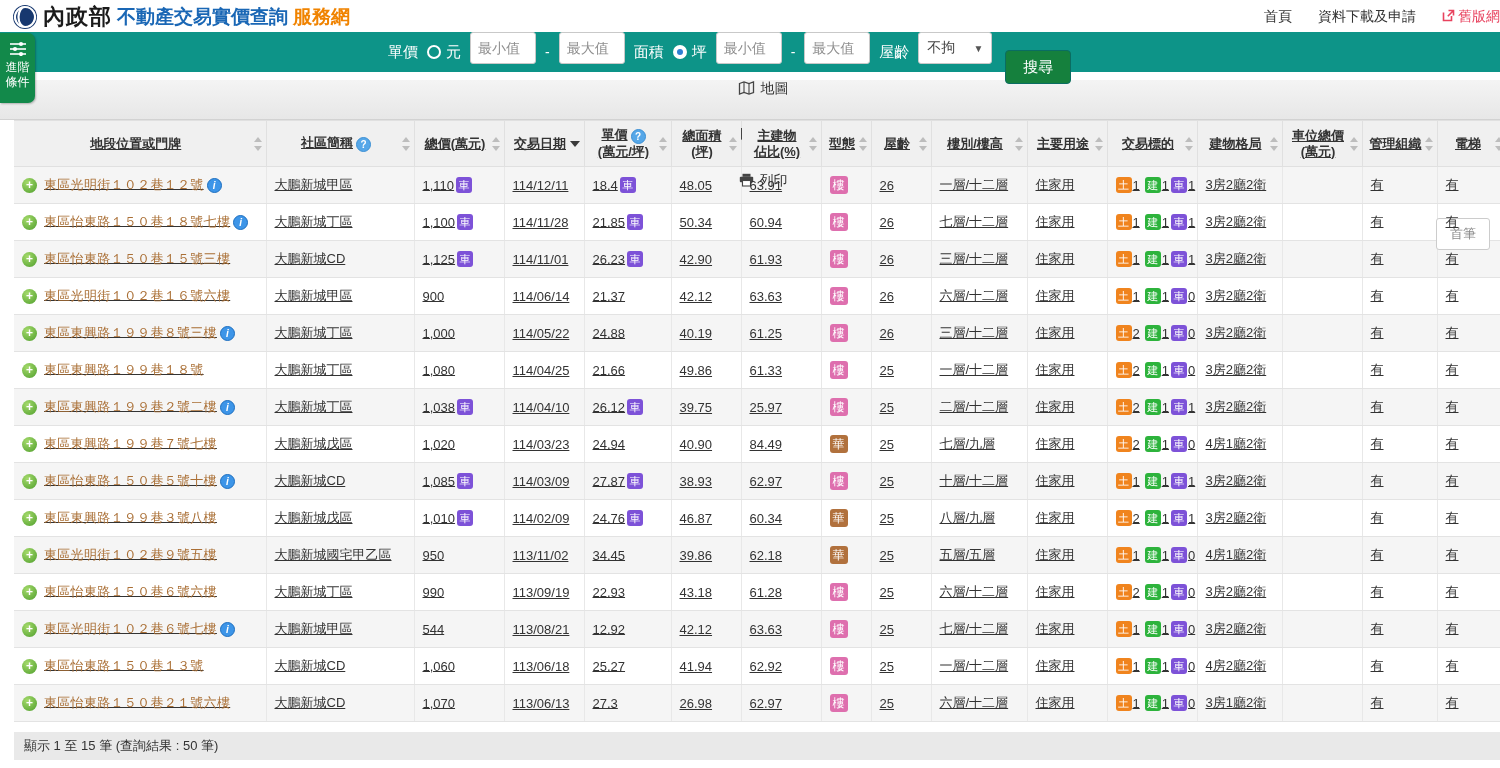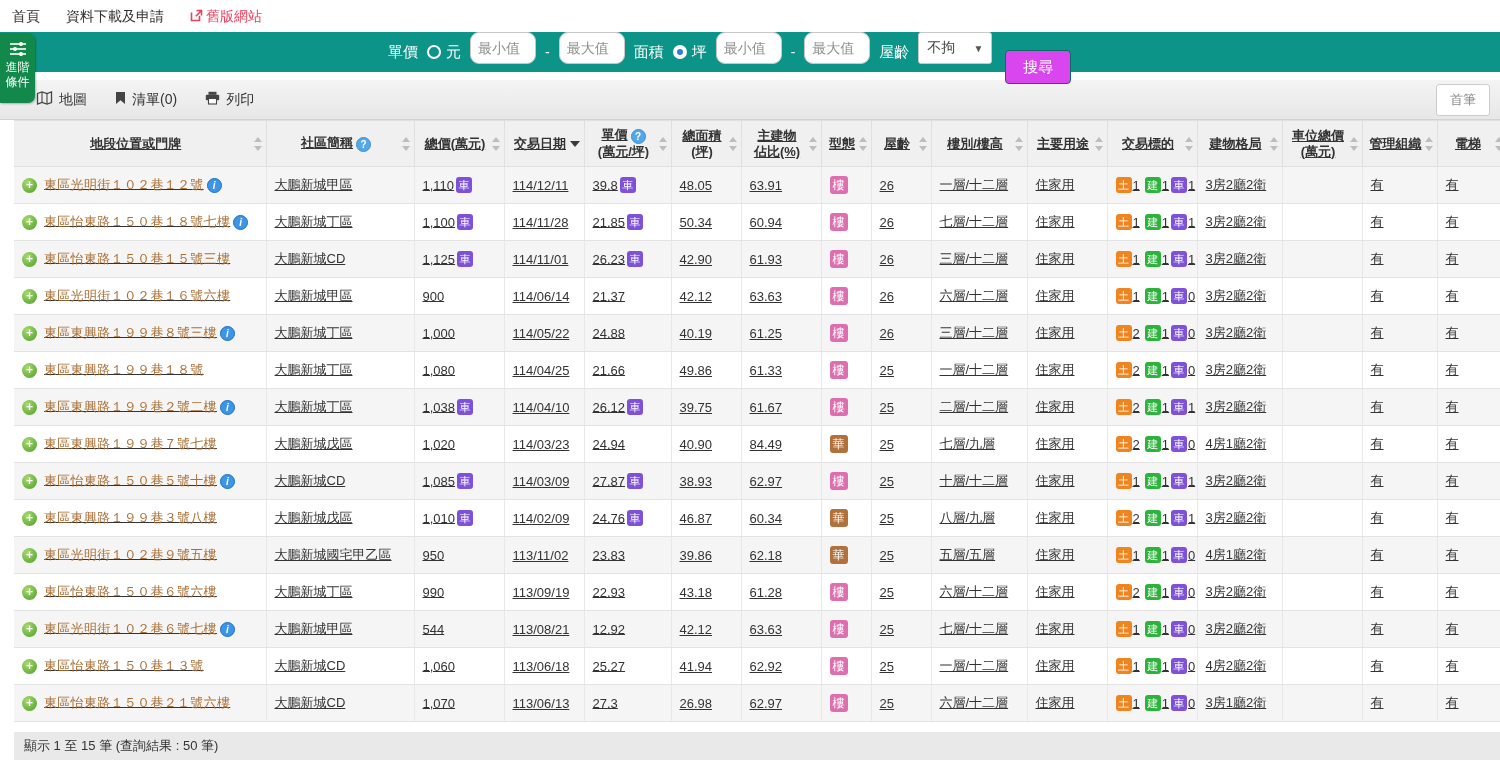--- a/index.html
+++ b/index.html
@@ -22,28 +22,28 @@
   .filterbar{ position:relative; height:40px; background:#0d9488; }
   .adv-tab{ position:absolute; left:0; top:1px; width:35px; height:70px; background:#12894a; border-radius:0 7px 7px 0; color:#fff; text-align:center; z-index:10; padding-top:8px; cursor:pointer; box-shadow:1px 1px 2px rgba(0,0,0,.25); }
   .adv-tab .t-line{ display:block; font-size:12px; line-height:15px; }
   .filters{ display:flex; align-items:center; gap:9px; padding-left:388px; height:100%; }
   .flabel{ color:#fff; font-size:15px; }
   .radio{ display:inline-flex; align-items:center; gap:5px; color:#fff; font-size:15px; cursor:pointer; }
   .rdot{ width:14px; height:14px; border-radius:50%; display:inline-block; position:relative; }
   .rdot.off{ border:2px solid #fff; background:transparent; }
   .rdot.on{ background:#fff; border:2px solid #fff; }
   .rdot.on::after{ content:""; position:absolute; left:2px; top:2px; width:6px; height:6px; border-radius:50%; background:#2f7fd3; }
-  .f-input{ width:66px; height:32px; border:1px solid #c9c9c9; border-radius:9px; padding:4px 7px; font-size:14px; color:#555; position:relative; top:-4px; outline:none; font-family:inherit; }
+  .f-input{ width:66px; height:32px; border:1px solid #c9c9c9; border-radius:3px; padding:4px 7px; font-size:14px; color:#555; position:relative; top:-4px; outline:none; font-family:inherit; }
   .f-input::placeholder{ color:#8f8f8f; }
   .dash{ color:#fff; font-size:14px; }
   .f-select{ width:74px; height:32px; background:#fff; border:1px solid #c9c9c9; border-radius:3px; display:inline-flex; align-items:center; justify-content:space-between; padding:0 8px; font-size:14px; color:#444; position:relative; top:-4px; cursor:pointer; }
   .f-select .caret{ font-size:10px; color:#555; }
-  .search-btn{ height:34px; padding:0 17px; background:#d946ef; border:1px solid #0a6d62; border-radius:4px; color:#fff; font-size:15px; cursor:pointer; position:relative; top:-1px; margin-left:4px; font-family:inherit;margin-top:32px; }
+  .search-btn{ height:34px; padding:0 17px; background:#15803d; border:1px solid #0a6d62; border-radius:4px; color:#fff; font-size:15px; cursor:pointer; position:relative; top:-1px; margin-left:4px; font-family:inherit;margin-top:32px; }
   
-  .toolbar{ margin-top:8px; height:40px; background:linear-gradient(#f4f4f4,#e7e7e7); border-bottom:1px solid #d2d2d2; display:flex; align-items:center; gap:28px; padding:0 10px 0 36px; }
+  .toolbar{ margin-top:8px; height:40px; background:linear-gradient(#f4f4f4,#e7e7e7); border-bottom:1px solid #d2d2d2; display:flex; align-items:center; gap:28px; padding:0 10px 0 36px;flex-direction:column; }
   .tool{ display:inline-flex; align-items:center; gap:6px; font-size:14px; color:#333; cursor:pointer; }
   .first-btn{ margin-left:auto; background:#fff; border:1px solid #ccc; border-radius:3px; color:#8a8a8a; font-size:13px; padding:6px 13px; cursor:pointer; font-family:Liberation Mono, monospace; }
   
   .content{ margin-left:14px; }
   .table-wrap{ width:1486px; overflow:hidden;text-decoration:underline; }
   table{ border-collapse:collapse; table-layout:fixed; width:1493px; font-size:13px; }
   th{ background:#f0f0f0; border:1px solid #e0e0e0; border-left:none; font-weight:bold; height:46px; position:relative; padding:2px 12px 2px 4px; text-align:center; color:#333; cursor:pointer; }
   th .thw{ line-height:16px; }
   td{ border-right:1px solid #e8e8e8; border-bottom:1px solid #e3e3e3; height:37px; padding:0 8px; white-space:nowrap; overflow:hidden; }
   tr.odd td{ background:#f5f5f5; }
@@ -64,20 +64,31 @@
   .c-tx .n{ vertical-align:middle; margin-left:1px; }
   .c-tx .gap{ margin-right:5px; }
   .num{ vertical-align:middle; }
   
   .result-info{ margin-top:10px; margin-left:14px; width:1486px; height:28px; line-height:28px; background:#e9e9e9; font-size:13px; color:#333; padding-left:10px; }
 </style>
 </head>
 <body>
 
 <header class="topbar">
+  <div class="logo">
+    <span class="logo-mark">
+      <svg width="26" height="26" viewBox="0 0 26 26">
+        <circle cx="13" cy="13" r="12" fill="#17386f"></circle>
+        <path d="M13 3 a10 10 0 1 0 0.01 0 M13 3 a6.5 10 0 0 0 0 20" fill="none" stroke="#fff" stroke-width="2.2"></path>
+      </svg>
+    </span>
+    <span class="logo-agency">內政部</span>
+    <span class="logo-blue">不動產交易實價查詢</span>
+    <span class="logo-orange">服務網</span>
+  </div>
   <nav class="topnav">
     <a>首頁</a>
     <a>資料下載及申請</a>
     <a class="old-site">
       <span>
         <svg width="13" height="13" viewBox="0 0 13 13">
           <path d="M1.5 3.5 v8 h8 v-4.5" fill="none" stroke="#e8425e" stroke-width="1.6"></path>
           <path d="M6.5 1.5 h5 v5 M11.5 1.5 L5.8 7.2" fill="none" stroke="#e8425e" stroke-width="1.6"></path>
         </svg>
       </span>
@@ -247,21 +258,21 @@
               <span class="sort-both"></span>
             </th>
           </tr>
         </thead>
         <tbody>
           <tr class="odd">
       <td><span class="plus-icon">+</span><a class="addr">東區光明街１０２巷１２號</a><span class="info-icon">i</span></td>
       <td><span>大鵬新城甲區</span></td>
       <td><span class="num">1,110</span><span class="badge car">車</span></td>
       <td><span>114/12/11</span></td>
-      <td><span class="num">39.8</span><span class="badge car">車</span></td>
+      <td><span class="num">18.4</span><span class="badge car">車</span></td>
       <td><span>48.05</span></td>
       <td><span>63.91</span></td>
       <td><span class="badge type" style="background:#de6fae">樓</span></td>
       <td><span>26</span></td>
       <td><span>一層/十二層</span></td>
       <td><span>住家用</span></td>
       <td class="c-tx"><span class="badge land">土</span><span class="n gap">1</span><span class="badge build">建</span><span class="n">1</span><span class="badge car">車</span><span class="n">1</span></td>
       <td><span>3房2廳2衛</span></td>
       <td><span></span></td>
       <td><span>有</span></td>
@@ -357,21 +368,21 @@
       <td><span>有</span></td>
       <td><span>有</span></td>
     </tr>
           <tr class="odd">
       <td><span class="plus-icon">+</span><a class="addr">東區東興路１９９巷２號二樓</a><span class="info-icon">i</span></td>
       <td><span>大鵬新城丁區</span></td>
       <td><span class="num">1,038</span><span class="badge car">車</span></td>
       <td><span>114/04/10</span></td>
       <td><span class="num">26.12</span><span class="badge car">車</span></td>
       <td><span>39.75</span></td>
-      <td><span>61.67</span></td>
+      <td><span>25.97</span></td>
       <td><span class="badge type" style="background:#de6fae">樓</span></td>
       <td><span>25</span></td>
       <td><span>二層/十二層</span></td>
       <td><span>住家用</span></td>
       <td class="c-tx"><span class="badge land">土</span><span class="n gap">2</span><span class="badge build">建</span><span class="n">1</span><span class="badge car">車</span><span class="n">1</span></td>
       <td><span>3房2廳2衛</span></td>
       <td><span></span></td>
       <td><span>有</span></td>
       <td><span>有</span></td>
     </tr>
@@ -427,21 +438,21 @@
       <td><span>3房2廳2衛</span></td>
       <td><span></span></td>
       <td><span>有</span></td>
       <td><span>有</span></td>
     </tr>
           <tr class="odd">
       <td><span class="plus-icon">+</span><a class="addr">東區光明街１０２巷９號五樓</a></td>
       <td><span>大鵬新城國宅甲乙區</span></td>
       <td><span class="num">950</span></td>
       <td><span>113/11/02</span></td>
-      <td><span class="num">23.83</span></td>
+      <td><span class="num">34.45</span></td>
       <td><span>39.86</span></td>
       <td><span>62.18</span></td>
       <td><span class="badge type" style="background:#b1713d">華</span></td>
       <td><span>25</span></td>
       <td><span>五層/五層</span></td>
       <td><span>住家用</span></td>
       <td class="c-tx"><span class="badge land">土</span><span class="n gap">1</span><span class="badge build">建</span><span class="n">1</span><span class="badge car">車</span><span class="n">0</span></td>
       <td><span>4房1廳2衛</span></td>
       <td><span></span></td>
       <td><span>有</span></td>

